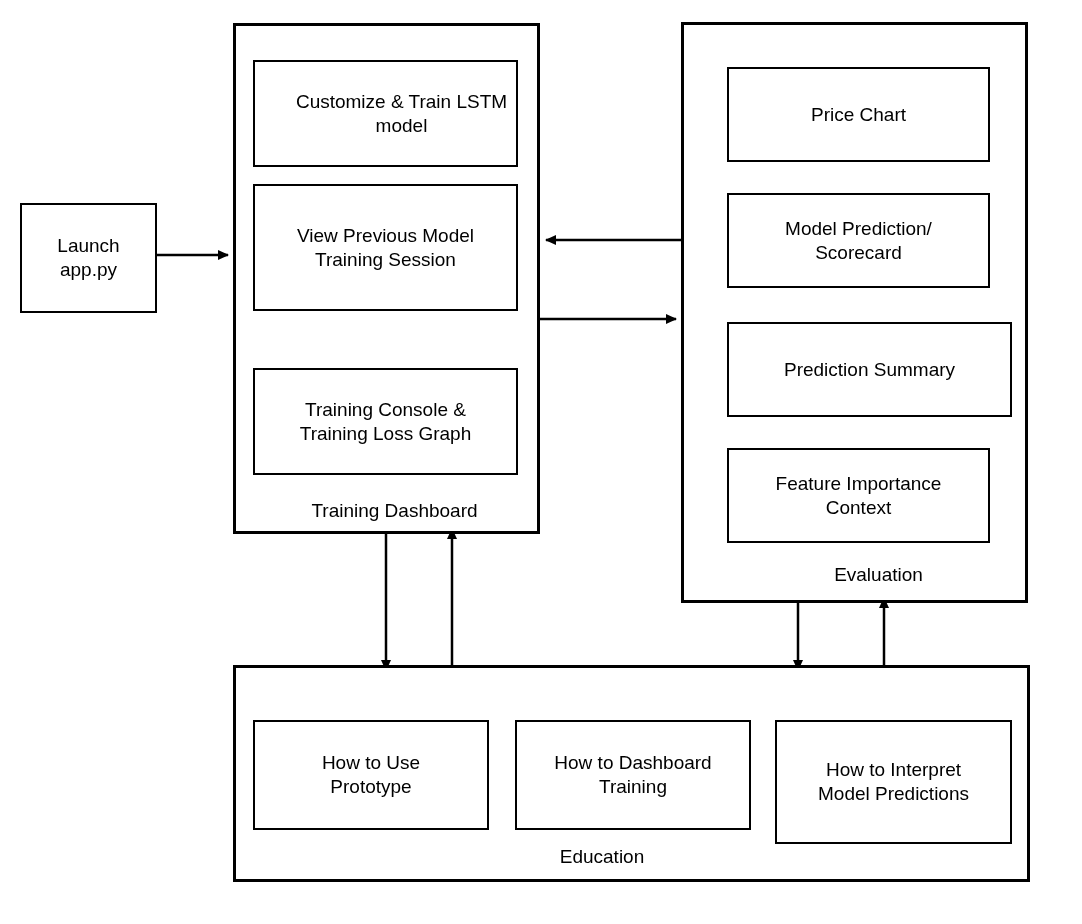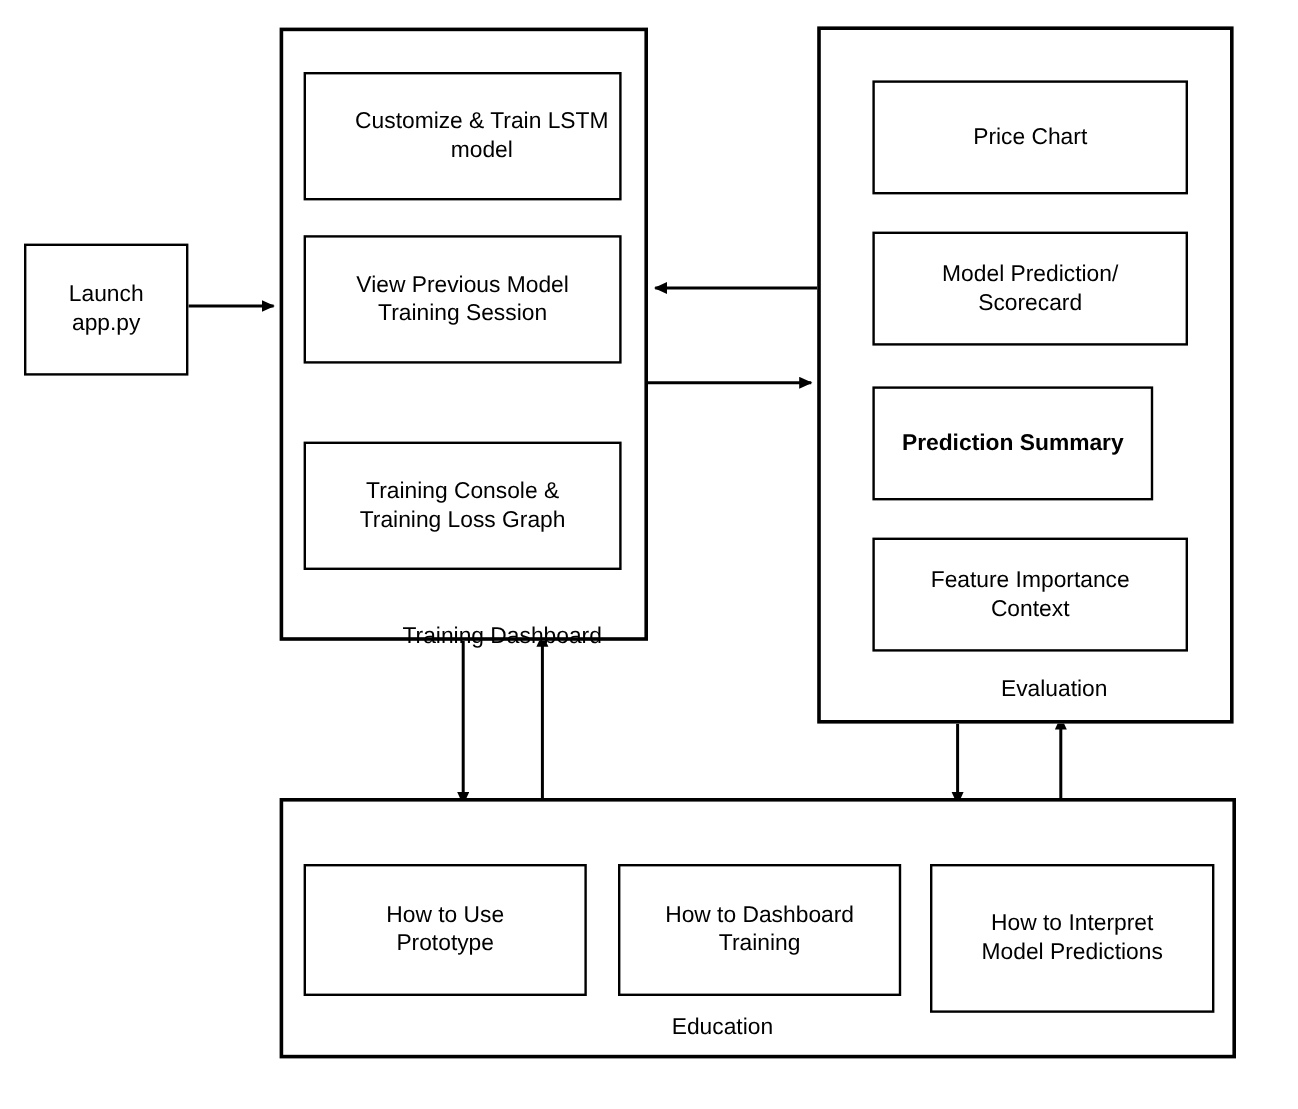--- a/index.html
+++ b/index.html
@@ -94,31 +94,31 @@
       <line x1="884" y1="665" x2="884" y2="598" stroke="#000000" stroke-width="2.5" marker-end="url(#ahead)"></line>
     </g>
   </svg>
 
   <div class="node" style="left:20px; top:203px; width:137px; height:110px;">Launch
 app.py</div>
 
   <div class="panel" style="left:233px; top:23px; width:307px; height:511px;"></div>
   <div class="node" style="left:253px; top:60px; width:265px; height:107px;padding-left:38px;">Customize &amp; Train LSTM
 model</div>
-  <div class="node" style="left:253px; top:196px; width:265px; height:107px;">View Previous Model
+  <div class="node" style="left:253px; top:184px; width:265px; height:127px;">View Previous Model
 Training Session</div>
   <div class="node" style="left:253px; top:340px; width:265px; height:107px;margin-top:28px;">Training Console &amp;
 Training Loss Graph</div>
-  <div class="panel-label" style="left:233px; top:520px; width:323px;padding-left:24px;">Training Dashboard</div>
+  <div class="panel-label" style="left:233px; top:500px; width:323px;">Training Dashboard</div>
 
   <div class="panel" style="left:681px; top:22px; width:347px; height:581px;"></div>
   <div class="node" style="left:727px; top:67px; width:263px; height:95px;">Price Chart</div>
   <div class="node" style="left:727px; top:193px; width:263px; height:95px;">Model Prediction/
 Scorecard</div>
-  <div class="node" style="left:727px; top:322px; width:234px; height:95px;font-weight:bold;">Prediction Summary</div>
+  <div class="node" style="left:727px; top:322px; width:285px; height:95px;">Prediction Summary</div>
   <div class="node" style="left:727px; top:448px; width:263px; height:95px;">Feature Importance
 Context</div>
   <div class="panel-label" style="left:681px; top:564px; width:347px;padding-left:24px;">Evaluation</div>
 
   <div class="panel" style="left:233px; top:665px; width:797px; height:217px;"></div>
   <div class="node" style="left:253px; top:720px; width:236px; height:110px;">How to Use
 Prototype</div>
   <div class="node" style="left:515px; top:720px; width:236px; height:110px;">How to Dashboard
 Training</div>
   <div class="node" style="left:756px; top:720px; width:237px; height:124px;margin-left:19px;">How to Interpret

